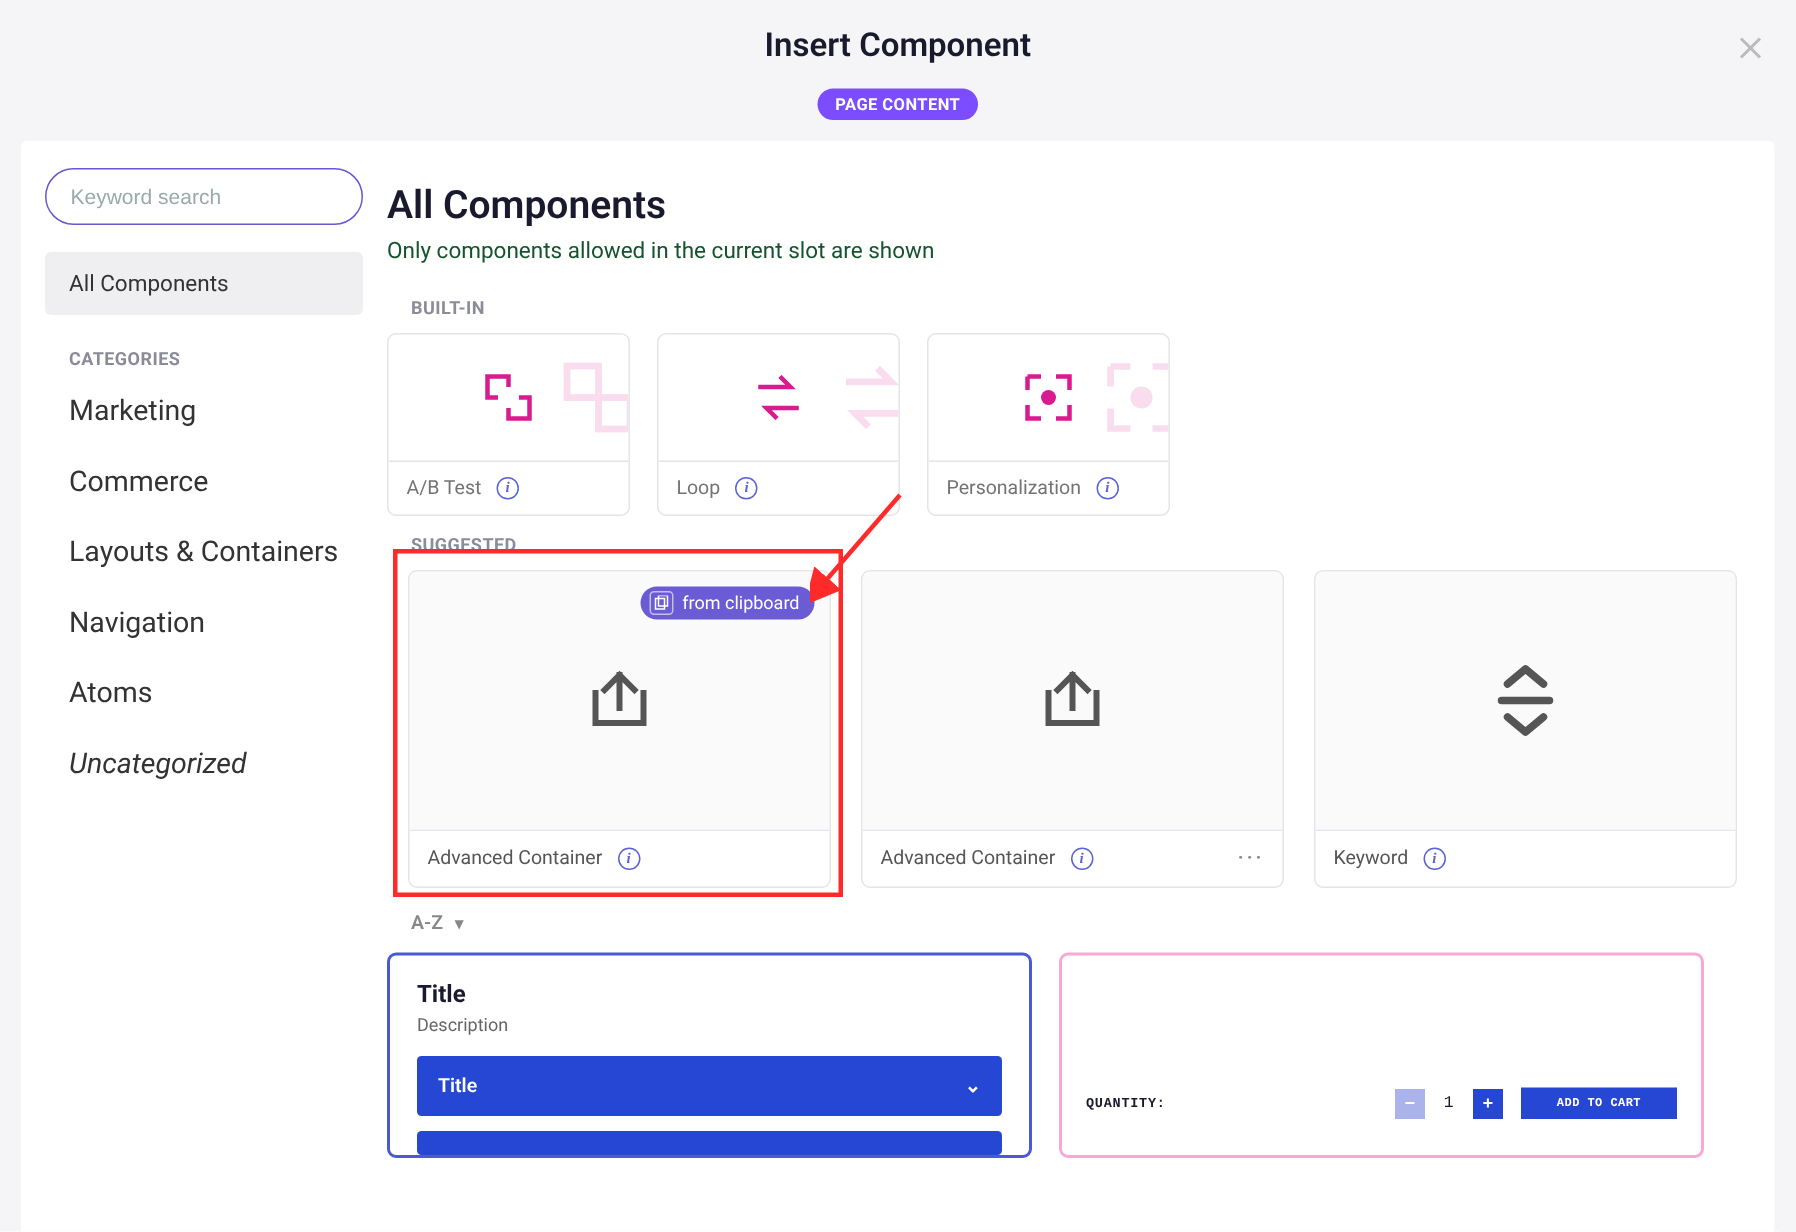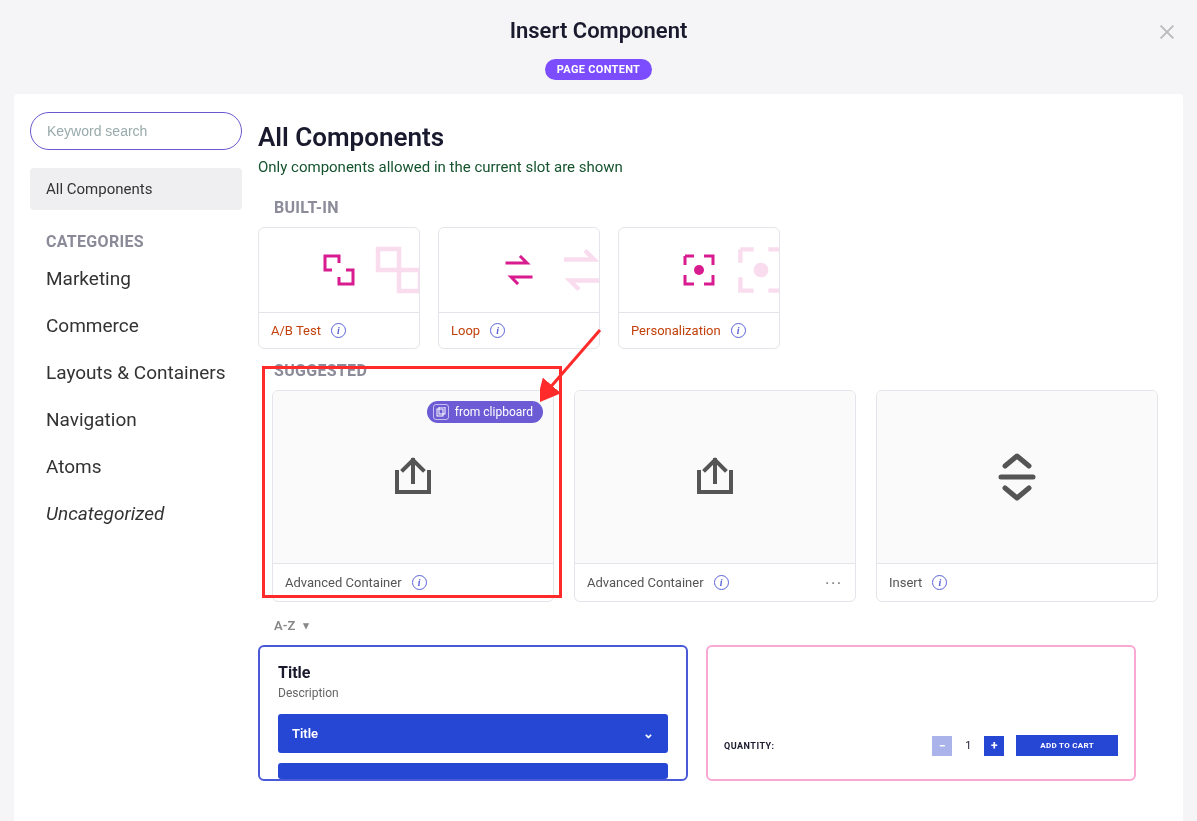--- a/index.html
+++ b/index.html
@@ -88,21 +88,21 @@
     .nav-all {
       background: #efeff2;
       padding: 12px 16px;
       border-radius: 4px;
       font-size: 15px;
       color: #333;
       cursor: pointer;
       margin-bottom: 12px;
     }
     .cat-heading {
-      font-size: 16px;
+      font-size: 12px;
       font-weight: 700;
       color: #8a8a99;
       letter-spacing: 0.3px;
       padding: 10px 16px 4px;
     }
     .cat-item {
       padding: 12px 16px;
       font-size: 19px;
       color: #333;
       cursor: pointer;
@@ -118,21 +118,21 @@
       font-size: 26px;
       font-weight: 600;
       margin-bottom: 6px;
     }
     .main-sub {
       font-size: 15px;
       color: #14532d;
       margin-bottom: 22px;
     }
     .sect-label {
-      font-size: 16px;
+      font-size: 12px;
       font-weight: 700;
       color: #8b8b99;
       letter-spacing: 0.3px;
       padding-left: 16px;
       margin-bottom: 10px;
       margin-top: 12px;
     }
 
     .built-in-row {
       display: flex;
@@ -162,21 +162,21 @@
       transform: translateY(-50%);
       opacity: 0.15;
     }
     .bi-foot {
       border-top: 1px solid #e4e4ea;
       padding: 10px 12px;
       display: flex;
       align-items: center;
       gap: 10px;
       font-size: 13px;
-      color: #c2410c;
+      color: #737373;
     }
     .info-i {
       width: 15px;
       height: 15px;
       border: 1.5px solid #5b63d6;
       border-radius: 50%;
       display: inline-flex;
       align-items: center;
       justify-content: center;
       font-size: 10px;
@@ -293,20 +293,21 @@
       background: #2646d4;
       height: 16px;
       border-radius: 3px;
     }
     .qty-row {
       display: flex;
       align-items: center;
       gap: 6px;
       padding: 12px 16px 0 16px;
       justify-content: flex-end;
+      font-family: Liberation Mono, monospace;
     }
     .qty-label { font-size: 9px; font-weight: 700; letter-spacing: 0.5px; margin-right: auto; }
     .qty-btn {
       width: 20px; height: 20px;
       color: #fff;
       display: flex; align-items: center; justify-content: center;
       font-size: 12px;
       font-weight: bold;
     }
     .qty-btn.minus { background: #aab4ea; }
@@ -441,21 +442,21 @@
         </div>
       </div>
 
       <div class="sugg-card">
         <div class="sugg-top">
           <svg width="40" height="50" viewBox="0 0 40 50">
             <path d="M8 14 l12 -10 l12 10 M8 36 l12 10 l12 -10 M4 25 h32" fill="none" stroke="#555" stroke-width="5" stroke-linecap="round" stroke-linejoin="round"></path>
           </svg>
         </div>
         <div class="sugg-footer">
-          <span>Insert</span>
+          <span>Keyword</span>
           <span class="info-i"></span>
         </div>
       </div>
     </div>
 
     <div class="az-sort">
       <span>A-Z</span>
       <span class="chev">▾</span>
     </div>
 

